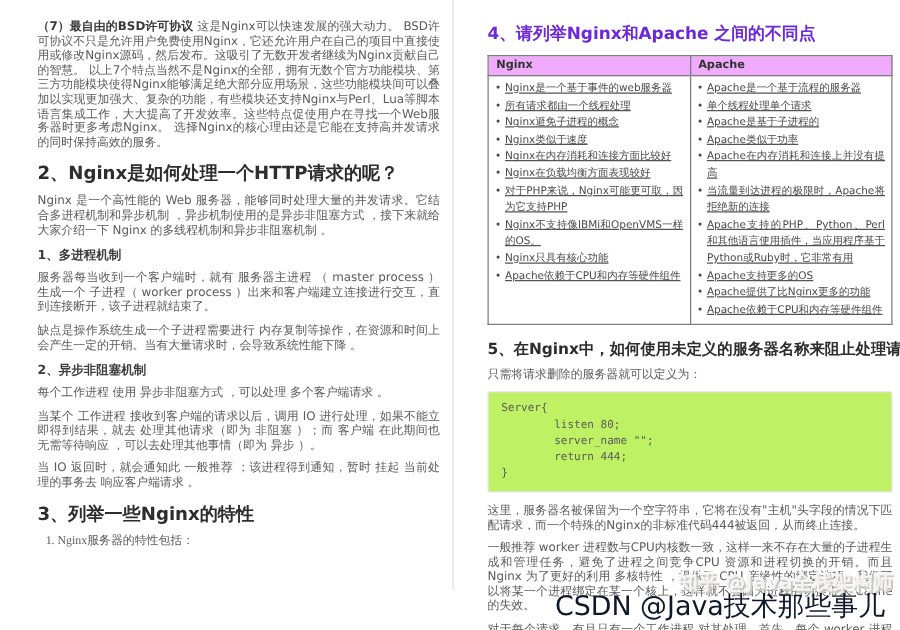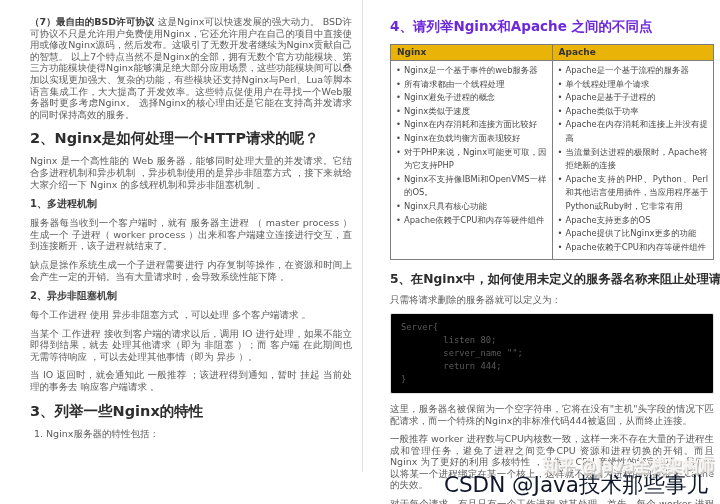--- a/index.html
+++ b/index.html
@@ -32,49 +32,49 @@
     margin:9px 0 7px 0; letter-spacing:0;
   }
   h3.sub {
     font-size:10px; font-weight:bold; color:#3c3c3c;
     margin:5px 0 6px 0;
   }
   ol.features {
     margin:2px 0 0 16px; padding:0;
   }
   ol.features li {
-    font-size:9.5px; line-height:11.5px; color:#5b5b5b;
+    font-size:9.5px; line-height:11.5px; color:#5b5b5b;font-family:Liberation Serif, serif;
   }
   
   h2.sec-r { font-size:13.5px; font-weight:bold; color:#6d28d9; margin:8px 0 8px 0; }
   h2.sec-r5 { font-size:12.3px; font-weight:bold; color:#2d2d2d; margin:11px 0 6px 0; white-space:nowrap; }
   table.cmp {
     width:100%; border-collapse:collapse; table-layout:fixed;
     margin:0 0 2px 0;
   }
   table.cmp th, table.cmp td {
     border:1px solid #7d7d7d;
   }
   table.cmp th {
     font-size:9px; font-weight:bold; color:#333; text-align:left;
-    padding:2px 6px 3px 6px; background:#eab308;
+    padding:2px 6px 3px 6px; background:#f0abfc;
   }
   table.cmp td { vertical-align:top; padding:3px 5px 5px 5px; }
-  ul.points { list-style:none; margin:0; padding:0; }
+  ul.points { list-style:none; margin:0; padding:0;text-decoration:underline; }
   ul.points li {
     font-size:8.4px; line-height:13.6px; color:#4a4a4a;
     padding-left:8px; position:relative; text-align:justify;
   }
   ul.points li::before {
     content:"•"; position:absolute; left:0; top:0; color:#4a4a4a;
   }
   pre.code {
     font-family:"DejaVu Sans Mono","Liberation Mono",monospace;
     font-size:8.8px; line-height:13px; color:#5a5a5a;
-    background:#000000; border:1px solid #e3e3e3; border-radius:2px;
+    background:#bef264; border:1px solid #e3e3e3; border-radius:2px;
     padding:7px 10px; margin:3px 0 9px 0; white-space:pre;
   }
   .wm1 {
     position:absolute; right:6px; bottom:27px;
     font-size:16px; font-weight:bold; white-space:nowrap;
     color:#f6f4f2;
     text-shadow:1.5px 1.5px 0 #ccc8c4, -0.5px -0.5px 0 #ffffff;
     pointer-events:none;
   }
   .wm2 {

